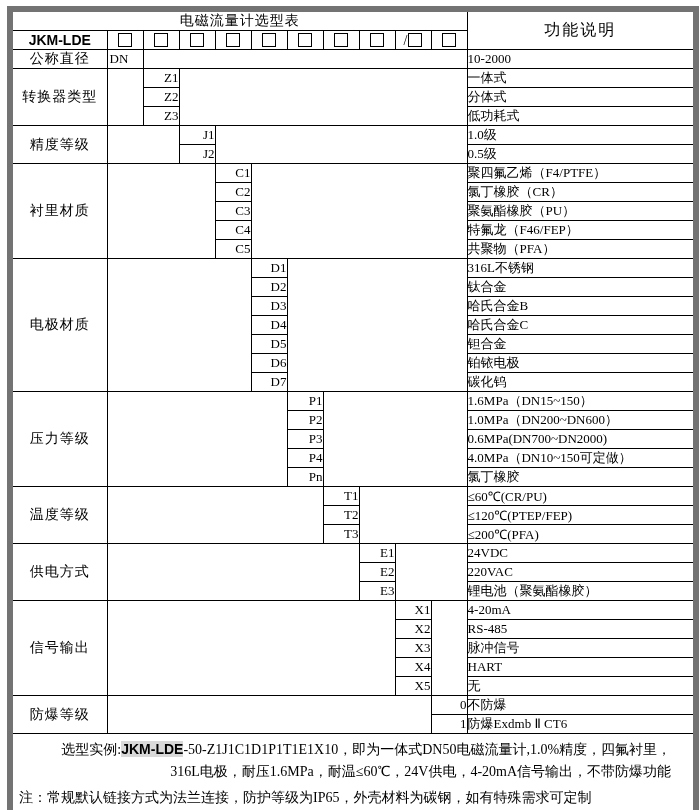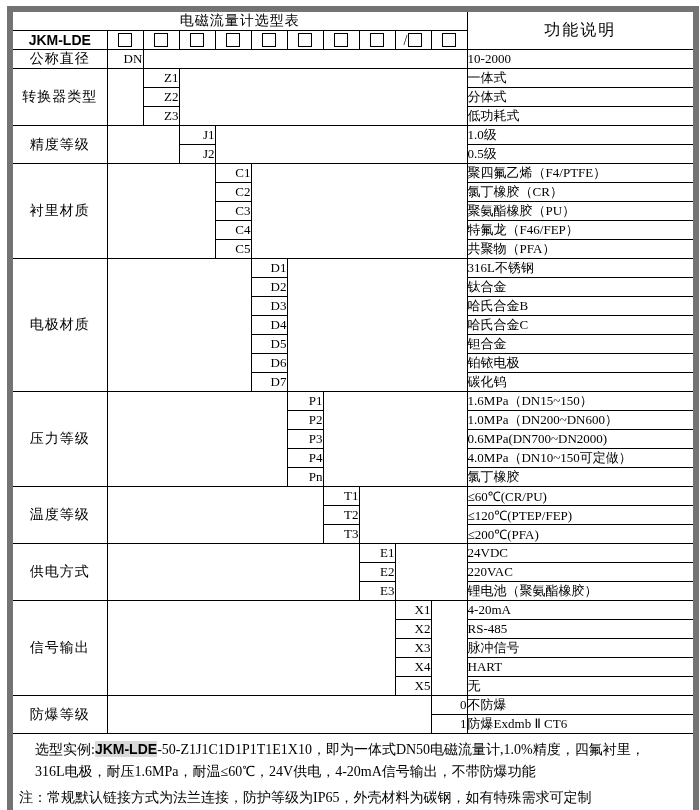--- a/index.html
+++ b/index.html
@@ -9,24 +9,24 @@
   td{border:1px solid #000;padding:0;vertical-align:middle;overflow:hidden;white-space:nowrap;}
   tr{height:19px;}
   .title{text-align:center;font-size:14px;letter-spacing:1px;}
   .fn{text-align:center;font-size:16px;letter-spacing:2px;}
   .model{font-family:"Liberation Sans",sans-serif;font-weight:bold;font-size:14px;text-align:center;}
   .box-cell{text-align:center;}
   .box{display:inline-block;width:12px;height:12px;border:1px solid #000;vertical-align:middle;margin-top:-2px;background:#fff;}
   .slash{font-size:14px;margin-right:1px;vertical-align:middle;}
   .cat{text-align:center;font-size:14px;letter-spacing:1px;}
   .code{text-align:right;font-size:13px;}
-  .code.left{text-align:left;padding-left:16px;}
+  .code.left{text-align:left;padding-left:2px;}
   .blank{background:#fff;}
   .desc{font-size:13px;}
-  .example{font-size:14px;text-align:left;height:48px;line-height:22px;white-space:normal;border-bottom:none;padding:2px 22px;}
+  .example{font-size:14px;text-align:right;height:48px;line-height:22px;white-space:normal;border-bottom:none;padding:2px 22px;}
   .note{font-size:14px;text-align:left;height:24px;border-top:none;padding:0 6px 10px 6px;white-space:normal;}
   .brand{font-family:"Liberation Sans",sans-serif;font-weight:bold;background:#d9d9d9;}
 </style>
 </head>
 <body>
 
 <div class="page">
 <table>
   <colgroup>
     <col style="width:97px">

